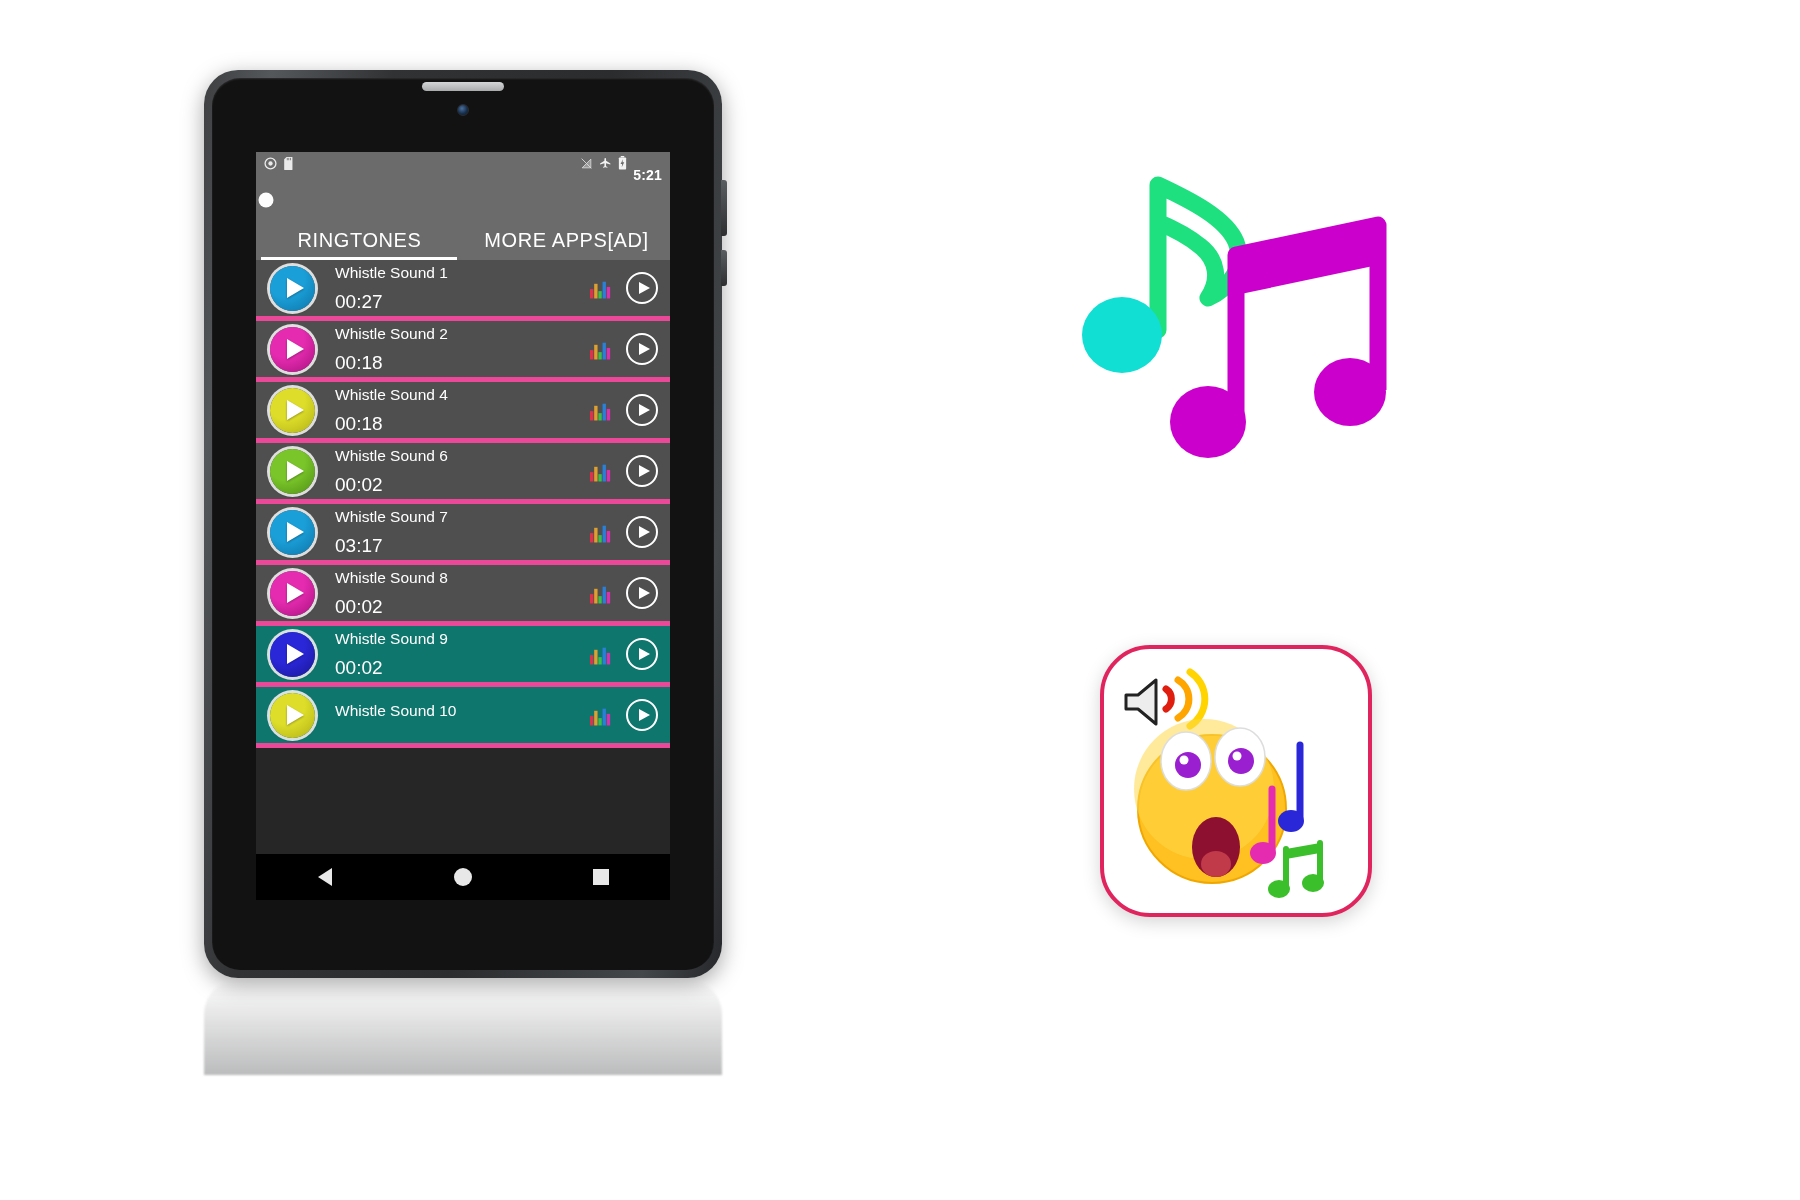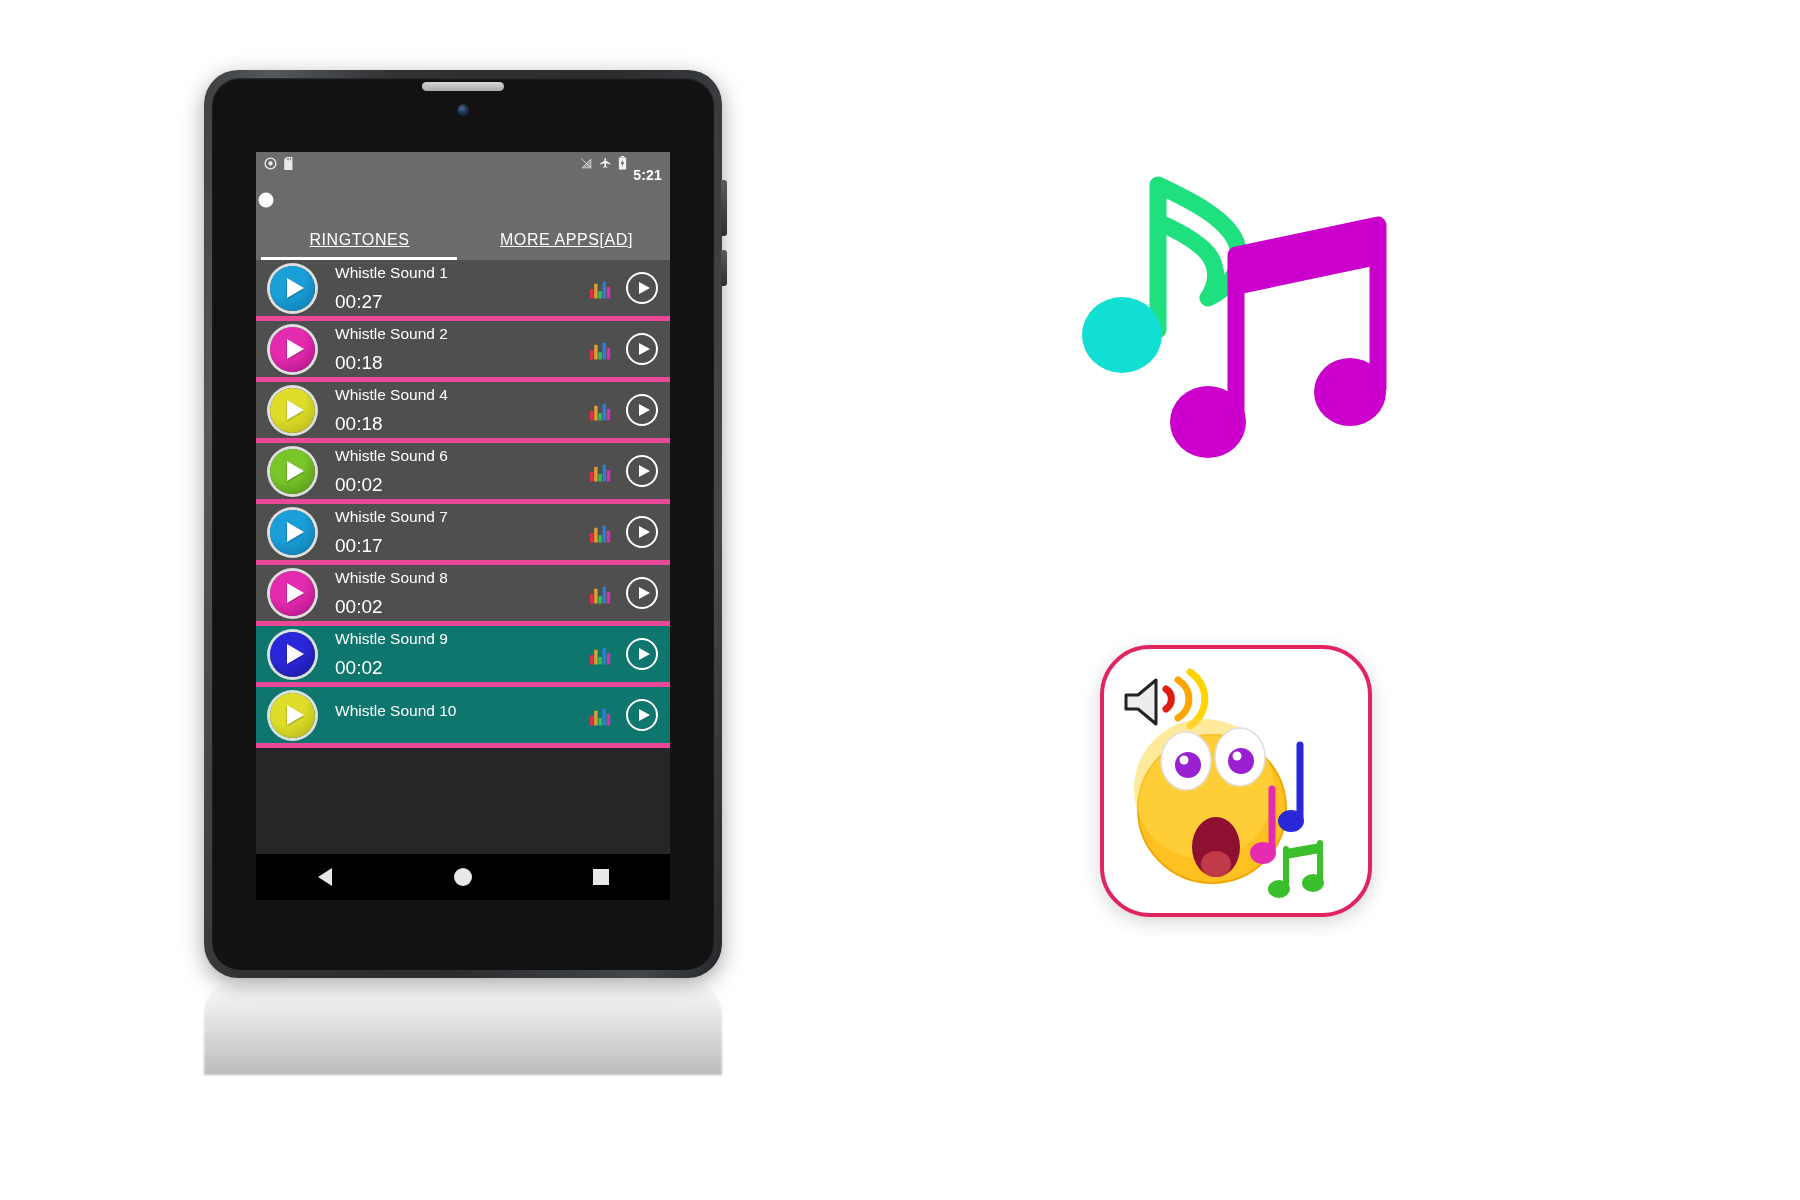--- a/index.html
+++ b/index.html
@@ -117,23 +117,22 @@
     background: #6b6b6b;
     display: flex;
     position: relative;
   }
   .tab {
     flex: 1;
     display: flex;
     align-items: center;
     justify-content: center;
     color: #ffffff;
-    font-size: 16px;
+    font-size: 20px;
     letter-spacing: .6px;
-    text-decoration: underline;
   }
   #tab-indicator {
     position: absolute;
     bottom: 0; left: 5px;
     width: 196px; height: 3px;
     background: #ffffff;
   }
 
   
   #ringtone-list {
@@ -373,21 +372,21 @@
           <div class="row-play-btn">
             <div class="tri2"></div>
           </div>
         </div>
         <div class="ringtone-row">
           <div class="row-disc" style="background: radial-gradient(circle at 35% 28%, rgb(27, 159, 216) 0%, rgb(27, 159, 216) 42%, rgb(12, 116, 168) 100%);">
             <div class="tri"></div>
           </div>
           <div class="row-text">
             <div class="row-title">Whistle Sound 7</div>
-            <div class="row-duration">00:17</div>
+            <div class="row-duration">03:17</div>
           </div>
           <div class="row-spacer"></div>
           <svg class="row-eq" viewBox="0 0 21 20">
             <rect x="0" y="11" width="3.2" height="9" fill="#e0304a"></rect>
             <rect x="4" y="6" width="3.2" height="14" fill="#e0a030"></rect>
             <rect x="8" y="13" width="3.2" height="7" fill="#3bbf4a"></rect>
             <rect x="12" y="4" width="3.2" height="16" fill="#2a7fd8"></rect>
             <rect x="16" y="9" width="3.2" height="11" fill="#d830b0"></rect>
           </svg>
           <div class="row-play-btn">

